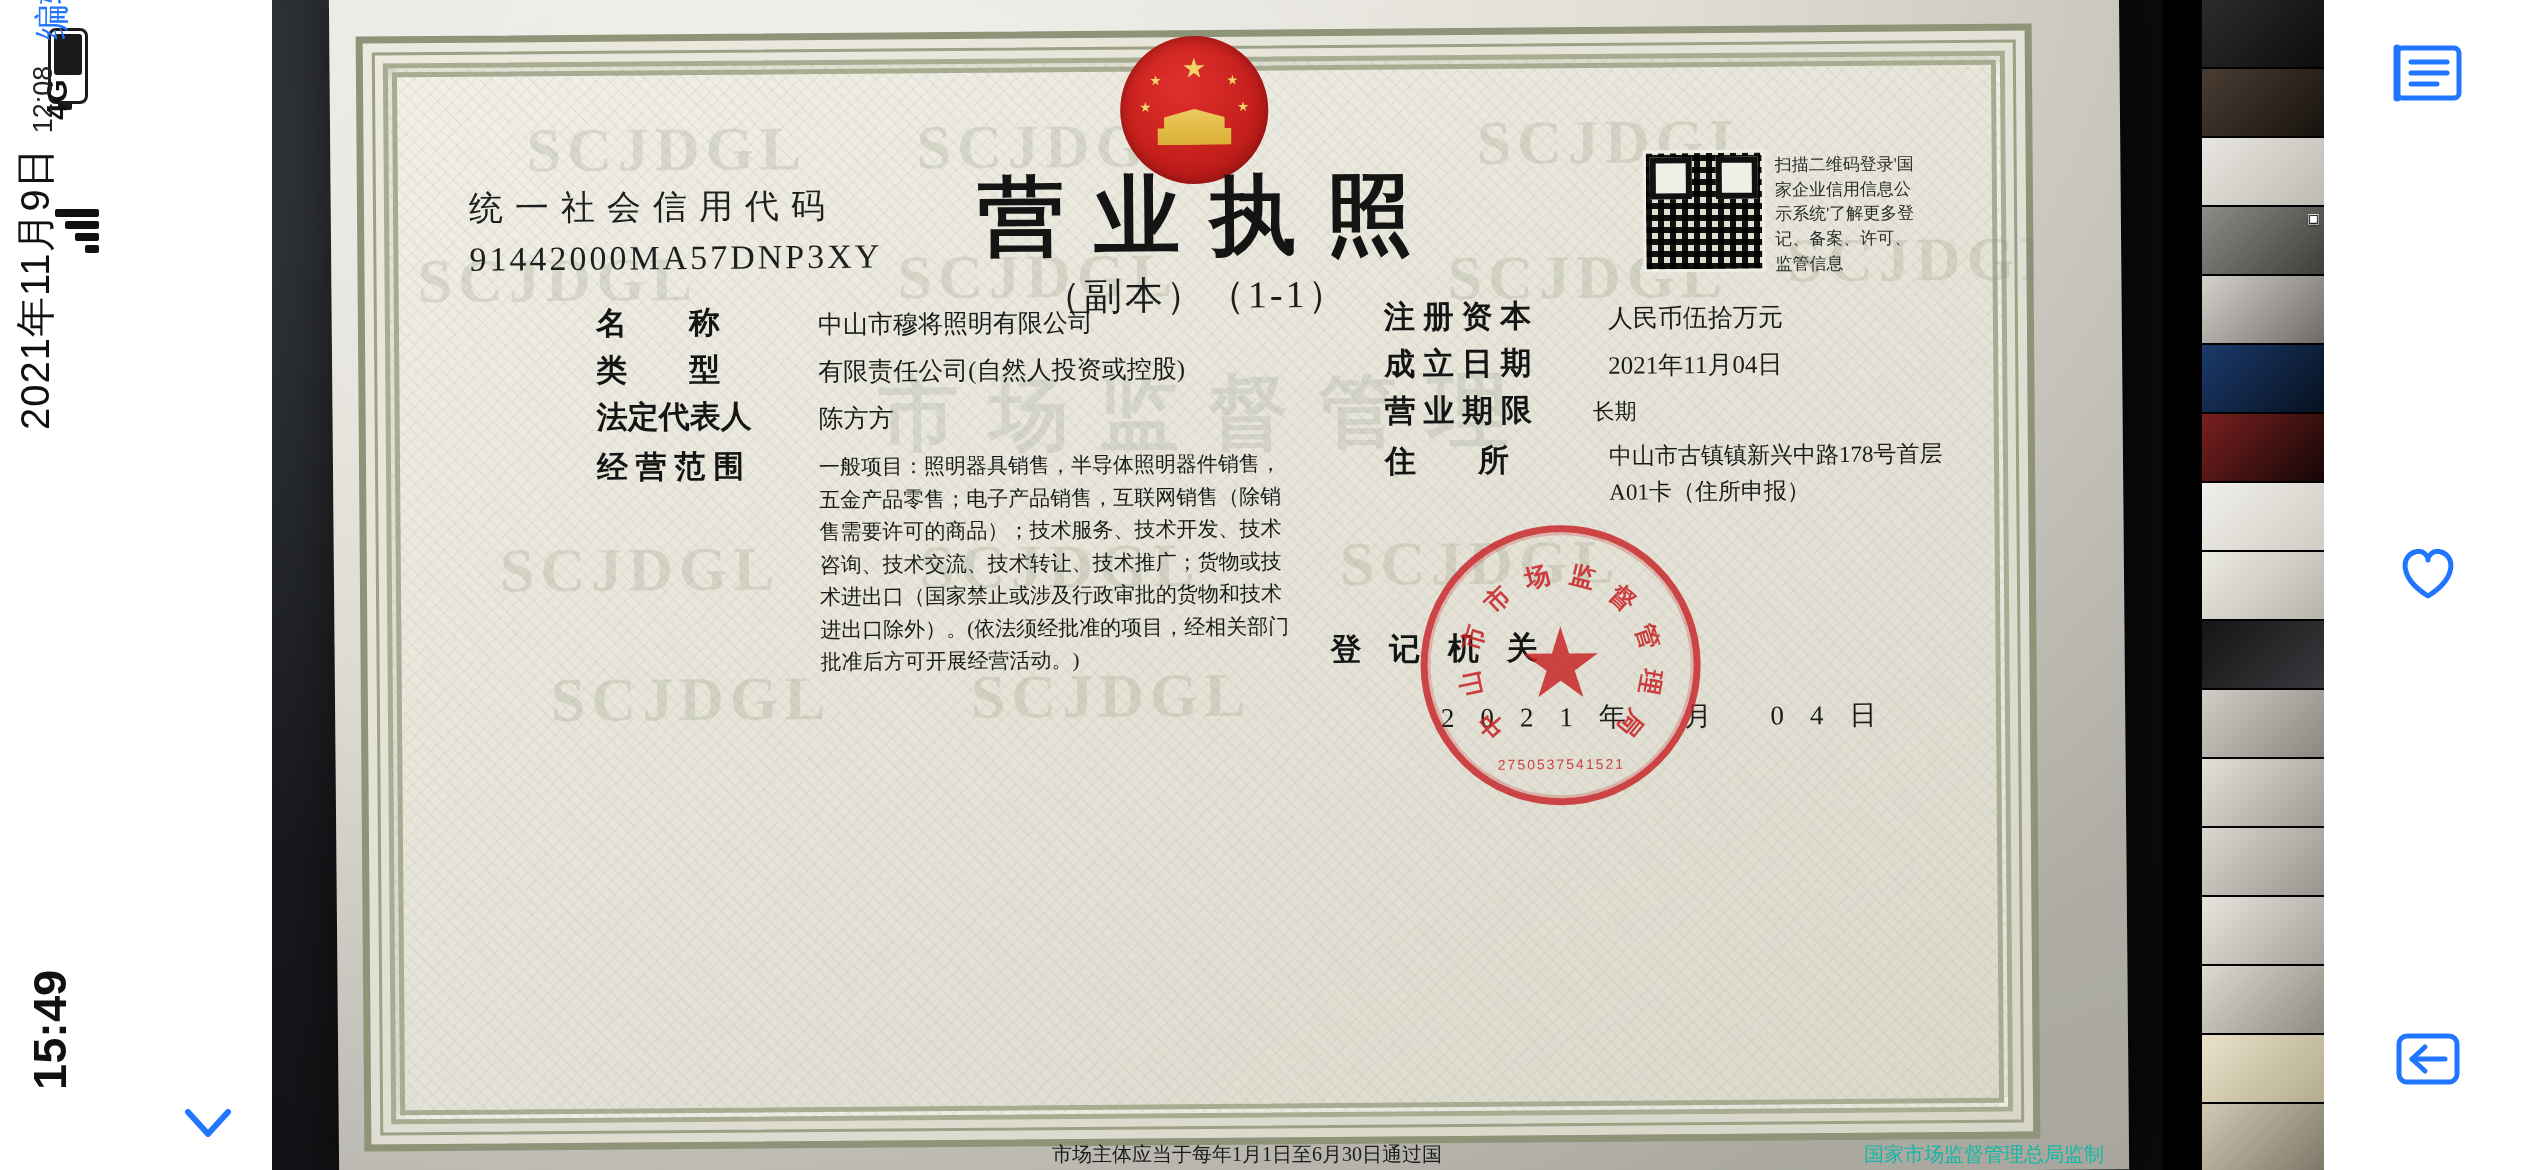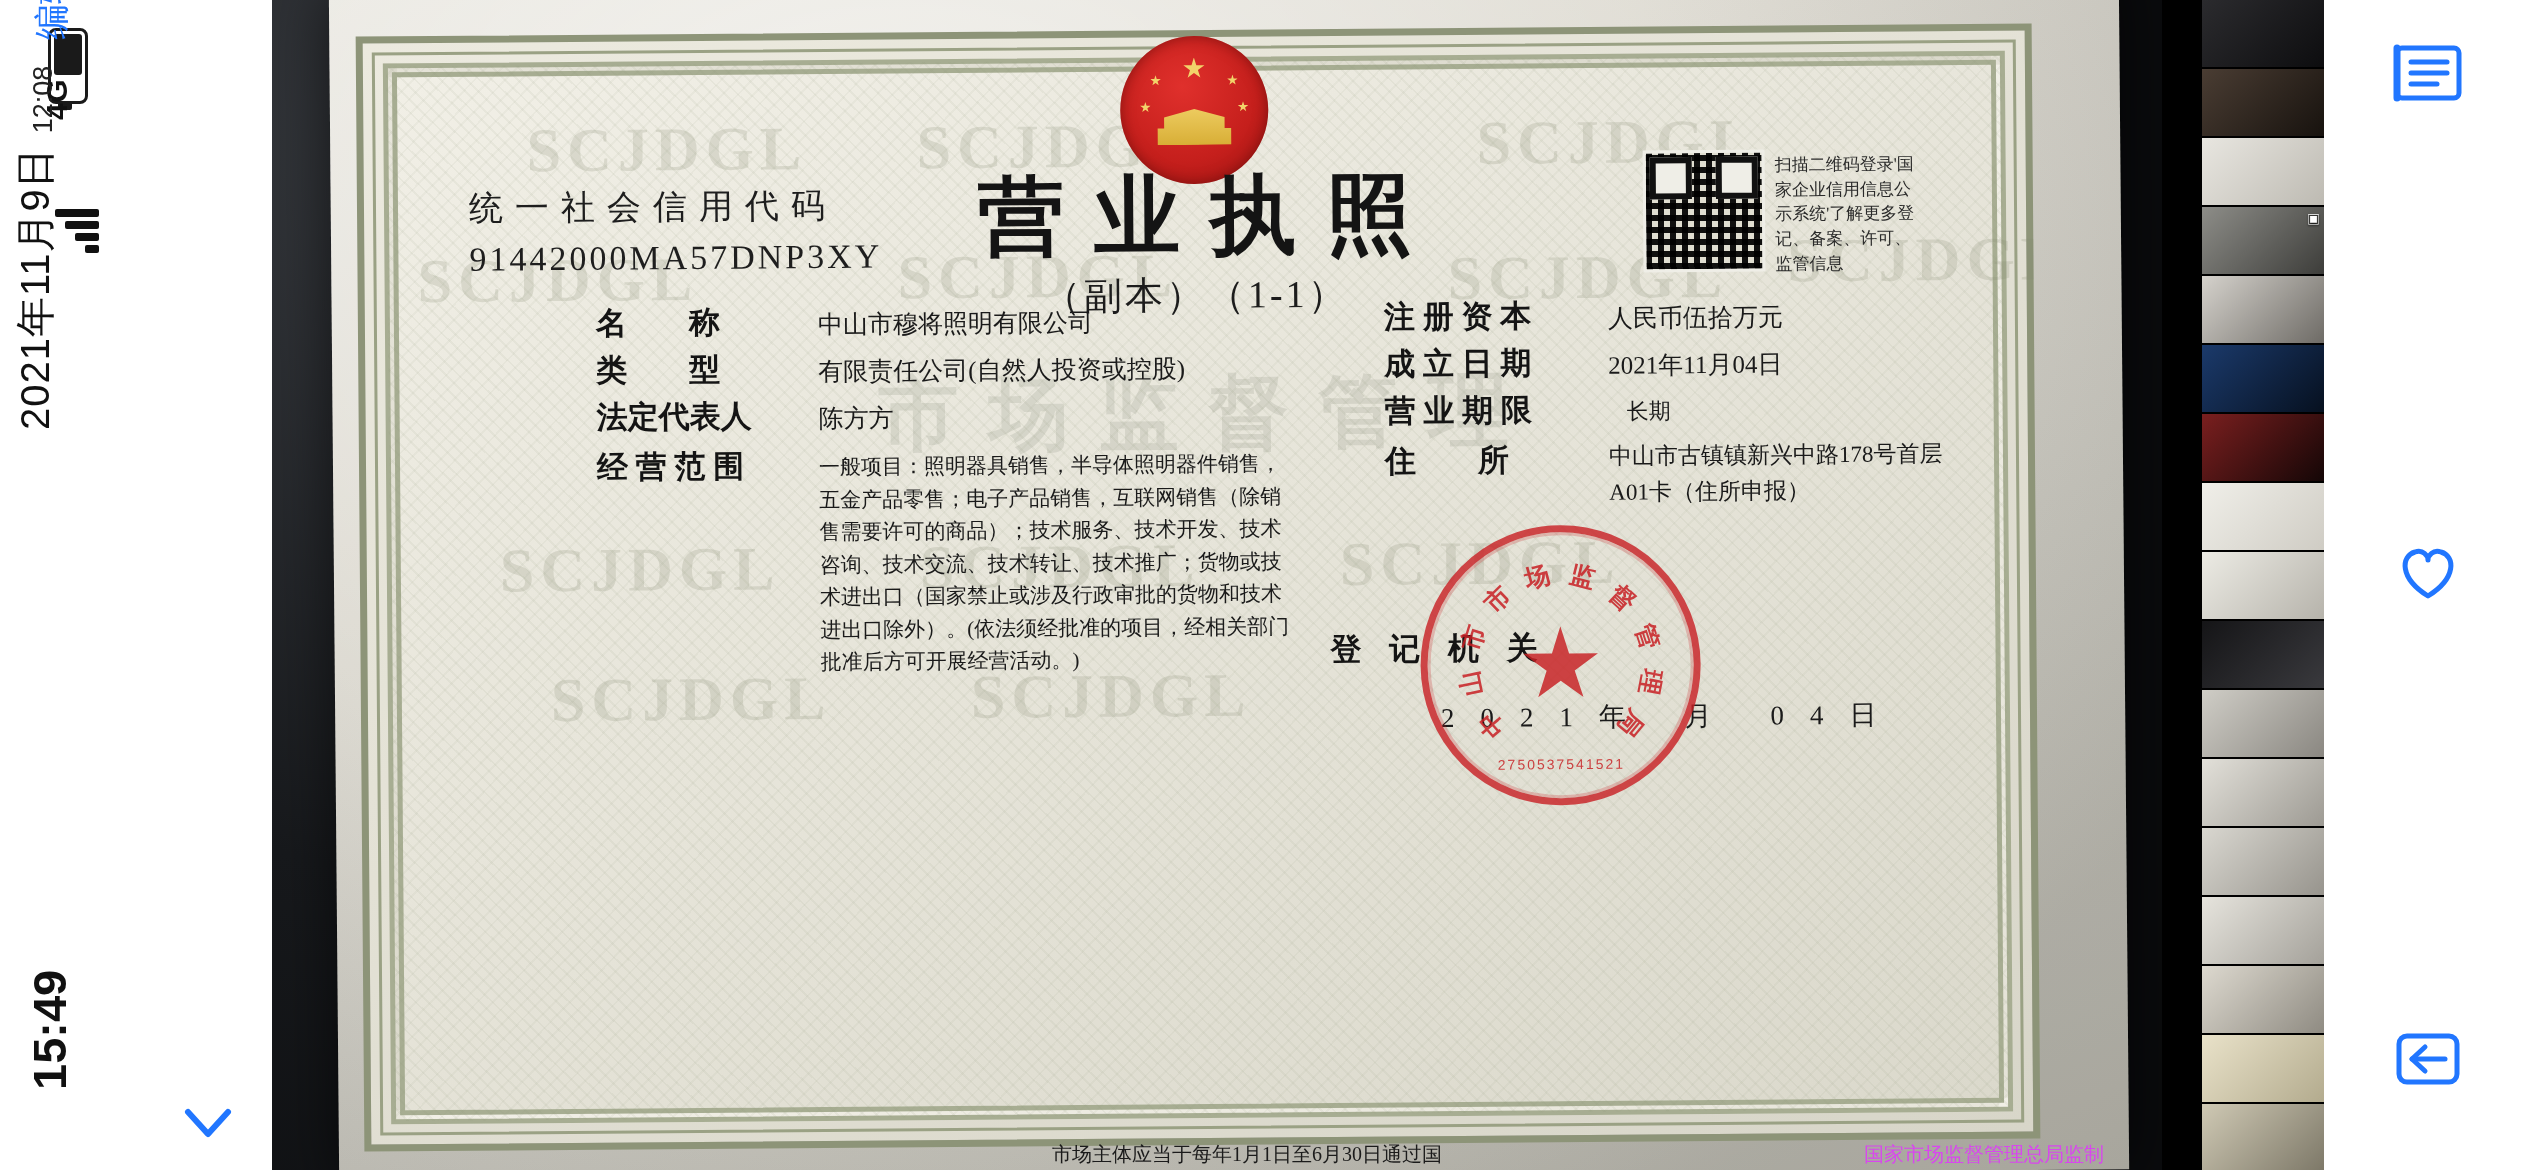--- a/index.html
+++ b/index.html
@@ -427,21 +427,21 @@
     font-family: "Liberation Serif", serif;
     font-size: 20px;
     color: #1b1b1b;
     white-space: nowrap;
   }
   .footer-right {
     position: absolute;
     right: 58px; bottom: 2px;
     font-family: "Liberation Serif", serif;
     font-size: 20px;
-    color: #d946ef;
+    color: #14b8a6;
     white-space: nowrap;
   }
 
   
   .filmstrip {
     position: absolute;
     right: 208px; top: 0;
     width: 122px; height: 1170px;
     background: #000;
     overflow: hidden;
@@ -579,21 +579,21 @@
     <div class="fld-label" style="left:238px; top:412px;">经 营 范 围</div>
     <div class="fld-scope">一般项目：照明器具销售，半导体照明器件销售，五金产品零售；电子产品销售，互联网销售（除销售需要许可的商品）；技术服务、技术开发、技术咨询、技术交流、技术转让、技术推广；货物或技术进出口（国家禁止或涉及行政审批的货物和技术进出口除外）。(依法须经批准的项目，经相关部门批准后方可开展经营活动。)</div>
 
     <div class="fld-label" style="left:1026px; top:268px;">注 册 资 本</div>
     <div class="fld-value" style="left:1250px; top:275px;">人民币伍拾万元</div>
 
     <div class="fld-label" style="left:1026px; top:315px;">成 立 日 期</div>
     <div class="fld-value" style="left:1250px; top:322px;">2021年11月04日</div>
 
     <div class="fld-label" style="left:1026px; top:362px;">营 业 期 限</div>
-    <div class="fld-value small" style="left:1268px; top:370px;">长期</div>
+    <div class="fld-value small" style="left:1234px; top:370px;">长期</div>
 
     <div class="fld-label" style="left:1026px; top:412px;">住　　所</div>
     <div class="fld-addr" style="left:1250px;">中山市古镇镇新兴中路178号首层A01卡（住所申报）</div>
 
     <div class="registry">登 记 机 关</div>
     <div class="date-line">2021年       月       04日</div>
 
     <div class="seal">
       <div class="seal-star"></div>
       <div class="seal-num">2750537541521</div>

